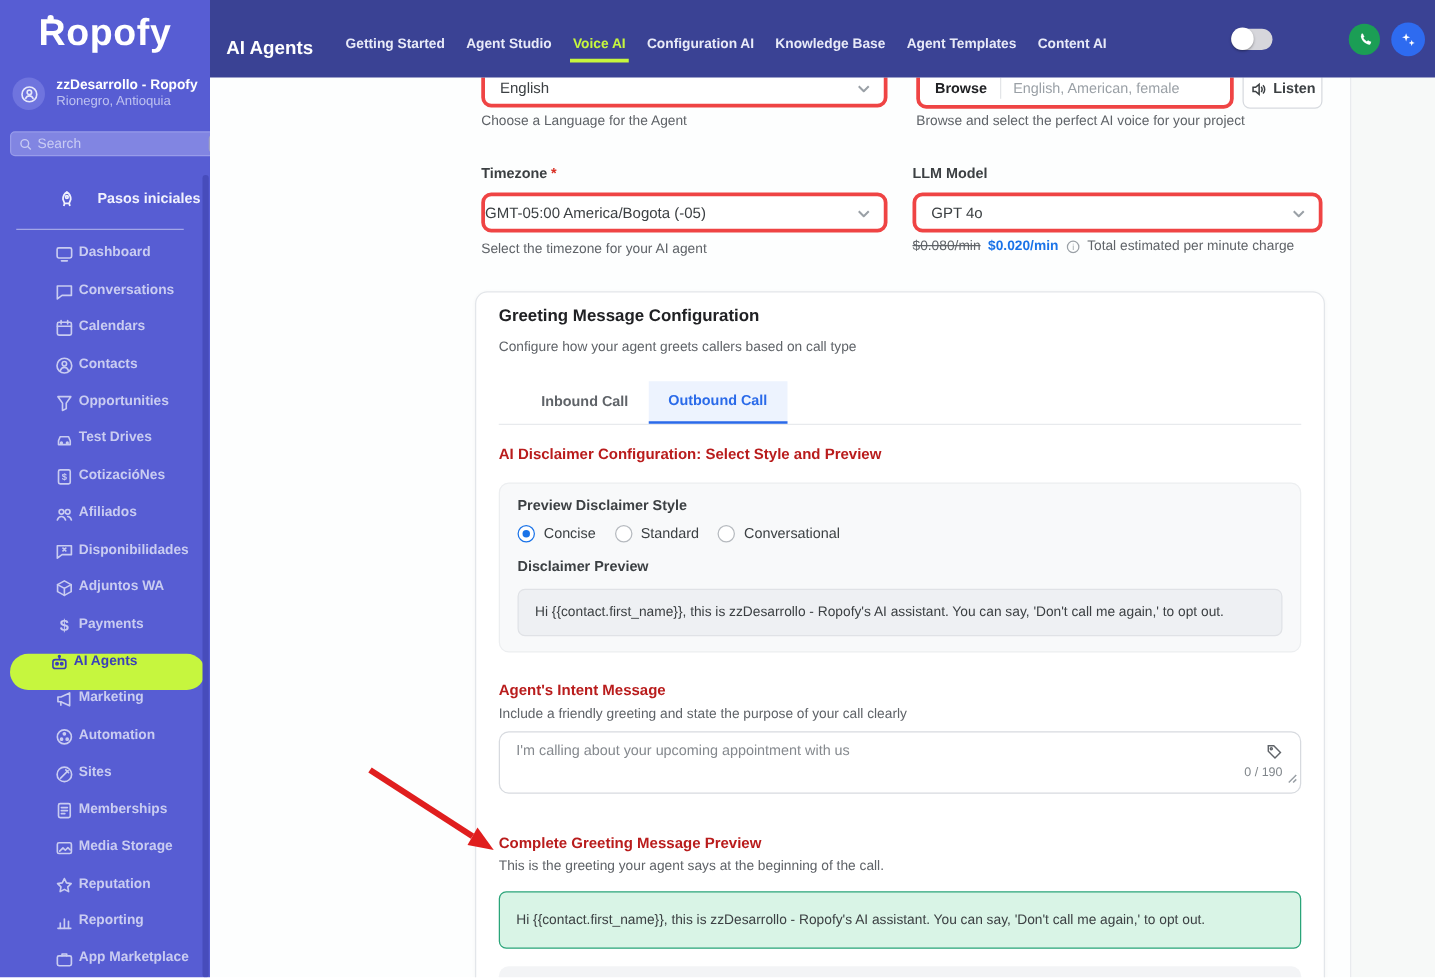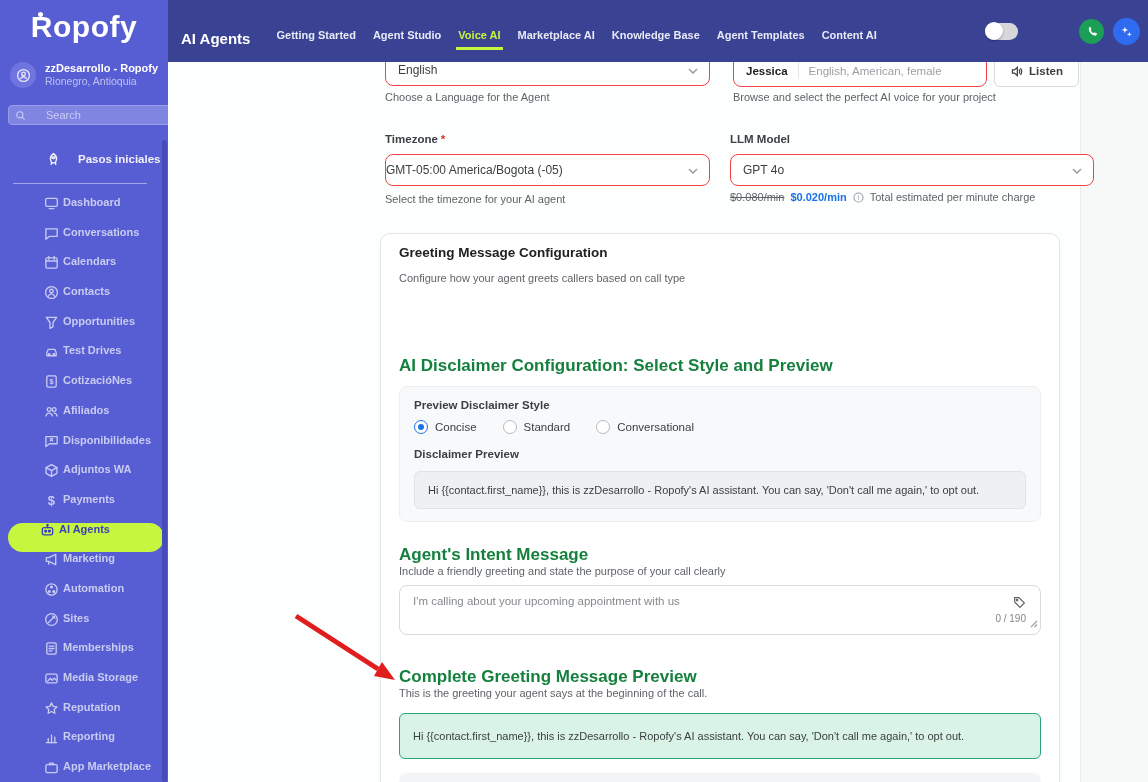--- a/index.html
+++ b/index.html
@@ -11,21 +11,21 @@
   .logo{position:absolute;left:0;top:10px;width:168px;text-align:center;color:#fff;
     font-size:30px;font-weight:800;letter-spacing:.5px;}
   .logo::after{content:"";position:absolute;top:2px;left:38px;width:5px;height:5px;border-radius:50%;background:#fff;}
   .account{position:absolute;left:10px;top:62px;width:150px;display:flex;align-items:center;gap:9px;cursor:pointer;}
   .avatar{width:26px;height:26px;border-radius:50%;background:#6F74DE;display:flex;align-items:center;justify-content:center;flex:0 0 26px;}
   .avatar svg{width:15px;height:15px;stroke:#E6E8FB;fill:none;stroke-width:1.4;}
   .acc-name{color:#fff;font-size:11px;font-weight:700;line-height:13px;white-space:nowrap;}
   .acc-sub{color:#BDC1F0;font-size:10.5px;line-height:13px;white-space:nowrap;}
   .acc-chevrons{margin-left:auto;color:#C3C7F3;font-size:9px;line-height:8px;text-align:center;}
   .searchrow{position:absolute;left:8px;top:105px;width:158px;height:20px;display:flex;gap:6px;}
-  .searchbox{flex:1;background:#8185E2;border:1px solid #989CEA;border-radius:4px;display:flex;align-items:center;padding:0 4px 0 6px;gap:16px;}
+  .searchbox{flex:1;background:#8185E2;border:1px solid #989CEA;border-radius:4px;display:flex;align-items:center;padding:0 4px 0 6px;}
   .searchbox svg{width:11px;height:11px;stroke:#C9CCF4;fill:none;stroke-width:1.6;flex:0 0 11px;}
   .searchbox input{flex:1;min-width:0;background:transparent;border:none;outline:none;color:#EFF0FC;
     font-size:11px;padding:0 4px;font-family:inherit;}
   .searchbox input::placeholder{color:#C9CCF4;}
   .kbd{background:#A3A5C4;color:#2E3252;font-size:9.5px;font-weight:700;border-radius:3px;padding:1.5px 4px;}
   .pasos{position:absolute;left:0;top:146px;width:168px;height:26px;display:flex;align-items:center;gap:17px;
     padding-left:46px;box-sizing:border-box;color:#F0F1FD;font-size:11.5px;font-weight:700;cursor:pointer;}
   .pasos svg{width:15px;height:15px;stroke:#F0F1FD;fill:none;stroke-width:1.5;}
   .sb-divider{position:absolute;left:13px;top:183px;width:134px;height:0;border-top:1px solid rgba(255,255,255,.45);}
   .nav{position:absolute;left:0;top:196px;width:168px;}
@@ -47,21 +47,21 @@
   .toggle{width:33px;height:17px;border-radius:9px;background:#D6D6DB;position:relative;margin-right:52px;cursor:pointer;}
   .toggle .knob{position:absolute;left:0;top:-0.5px;width:18px;height:18px;border-radius:50%;background:#fff;box-shadow:0 1px 2px rgba(0,0,0,.35);}
   .circle-btn{width:25px;height:25px;border-radius:50%;display:flex;align-items:center;justify-content:center;cursor:pointer;}
   .circle-btn.green{background:#1B9E55;}
   .circle-btn.blue{background:#2E6BF0;width:27px;height:27px;}
   .circle-btn svg{width:13px;height:13px;fill:#fff;}
 
   
   .content{position:absolute;left:168px;top:62px;width:980px;height:720px;background:#FDFEFE;overflow:hidden;}
   .v-line{position:absolute;left:912px;top:0;width:68px;height:720px;background:#F7F9F8;border-left:1px solid #E9EBEE;}
-  .field{position:absolute;background:#fff;border:1px solid #ef4444;border-radius:8px;box-sizing:border-box;
+  .field{position:absolute;background:#fff;border:3px solid #ef4444;border-radius:8px;box-sizing:border-box;
     display:flex;align-items:center;font-size:12px;color:#3C4043;cursor:pointer;}
   .field .chev{margin-left:auto;margin-right:11px;}
   .chev svg{width:10px;height:6px;stroke:#9AA0A6;fill:none;stroke-width:1.6;}
   .helper{position:absolute;font-size:11px;color:#5F6368;white-space:nowrap;}
   .flabel{position:absolute;font-size:11.5px;font-weight:600;color:#3C4043;}
   .req{color:#D93025;margin-left:3px;}
   .voice-name{font-size:11.5px;font-weight:600;color:#202124;padding:0 10px 0 12px;border-right:1px solid #E3E5E8;height:17px;display:flex;align-items:center;}
   .voice-desc{font-size:11.5px;color:#9AA0A6;padding-left:10px;white-space:nowrap;overflow:hidden;}
   .listen{position:absolute;background:#fff;border:1px solid #D7DADF;border-radius:6px;box-sizing:border-box;
     display:flex;align-items:center;justify-content:center;gap:6px;font-size:11.5px;font-weight:600;color:#3C4043;cursor:pointer;}
@@ -73,24 +73,24 @@
   .price-note{color:#5F6368;}
 
   
   .card{position:absolute;left:212px;top:171px;width:680px;height:640px;background:#fff;
     border:1px solid #E3E6EA;border-radius:10px;box-shadow:0 1px 3px rgba(60,64,67,.06);box-sizing:border-box;}
   .card h2{position:absolute;left:18px;top:11px;margin:0;font-size:13.5px;font-weight:700;color:#202124;}
   .card .card-sub{position:absolute;left:18px;top:38px;font-size:11px;color:#5F6368;}
   .tabsrow{position:absolute;left:18px;top:71px;right:18px;height:34px;border-bottom:1px solid #E8EAED;display:flex;align-items:stretch;padding-left:18px;}
   .gtab{display:flex;align-items:center;padding:0 16px;font-size:11.5px;font-weight:600;color:#5F6368;cursor:pointer;}
   .gtab.active{color:#2A6AE9;background:#EDF3FE;border-bottom:2px solid #2A6AE9;box-sizing:border-box;}
-  .sec-title{position:absolute;font-size:17px;font-weight:700;color:#15803d;text-align:right;}
+  .sec-title{position:absolute;font-size:12px;font-weight:700;color:#b91c1c;text-align:right;}
   .panel{position:absolute;left:18px;top:152px;right:18px;height:136px;background:#F8F9FA;border:1px solid #ECEEF0;border-radius:8px;box-sizing:border-box;}
   .p-label{position:absolute;left:14px;font-size:11.5px;font-weight:600;color:#3C4043;}
-  .radios{position:absolute;left:14px;top:33px;display:flex;gap:26px;align-items:center;}
+  .radios{position:absolute;left:14px;top:33px;display:flex;gap:15px;align-items:center;}
   .radio{display:flex;align-items:center;gap:7px;font-size:11.5px;color:#3C4043;cursor:pointer;}
   .rdot{width:14px;height:14px;border-radius:50%;border:1.5px solid #B6BABF;background:#fff;box-sizing:border-box;position:relative;}
   .radio.sel .rdot{border:1.5px solid #1A73E8;}
   .radio.sel .rdot::after{content:"";position:absolute;left:2.5px;top:2.5px;width:6px;height:6px;border-radius:50%;background:#1A73E8;}
   .preview-box{position:absolute;left:14px;right:14px;top:84px;height:38px;background:#EEF0F3;border:1px solid #E0E2E6;
     border-radius:6px;display:flex;align-items:center;padding:0 13px;box-sizing:border-box;font-size:11px;color:#3C4043;}
   .sub-note{position:absolute;font-size:11px;color:#5F6368;}
   .ta-wrap{position:absolute;left:18px;top:351px;right:18px;height:50px;border:1px solid #D7DADF;border-radius:8px;box-sizing:border-box;background:#fff;}
   .ta-wrap textarea{position:absolute;left:0;top:0;width:100%;height:100%;border:none;outline:none;resize:none;
     background:transparent;font-family:inherit;font-size:11.5px;color:#3C4043;padding:9px 70px 9px 13px;box-sizing:border-box;}
@@ -298,21 +298,21 @@
     </nav>
     <div class="sb-scroll"></div>
   </aside>
 
   <header class="topnav">
     <div class="tn-title">AI Agents</div>
     <div class="tn-tabs">
       <span class="tn-tab">Getting Started</span>
       <span class="tn-tab">Agent Studio</span>
       <span class="tn-tab active">Voice AI</span>
-      <span class="tn-tab">Marketplace AI</span>
+      <span class="tn-tab">Configuration AI</span>
       <span class="tn-tab">Knowledge Base</span>
       <span class="tn-tab">Agent Templates</span>
       <span class="tn-tab">Content AI</span>
     </div>
     <div class="tn-right">
       <div class="toggle">
           <span class="knob"></span>
         </div>
       <div class="circle-btn green">
         <svg viewBox="0 0 16 16">
@@ -332,45 +332,45 @@
 
     <div class="field" style="left:217px;top:-9px;width:325px;height:33px;padding-left:12px;">
       <span>English</span>
       <span class="chev"><svg viewBox="0 0 10 6">
             <path d="M1 1l4 4 4-4"></path>
           </svg></span>
     </div>
     <div class="helper" style="left:217px;top:29px;">Choose a Language for the Agent</div>
 
     <div class="field" style="left:565px;top:-8px;width:254px;height:33px;padding-left:0;">
-      <span class="voice-name">Jessica</span>
+      <span class="voice-name">Browse</span>
       <span class="voice-desc">English, American, female</span>
     </div>
-    <div class="listen" style="left:826px;top:-7px;width:85px;height:32px;">
+    <div class="listen" style="left:826px;top:-7px;width:64px;height:32px;">
       <svg viewBox="0 0 16 16">
           <path d="M3 6v4h2.5L9 13V3L5.5 6z"></path>
           <path d="M11 5.5c1.3 1.3 1.3 3.7 0 5M12.8 4c2.2 2.2 2.2 5.8 0 8"></path>
         </svg>
       <span>Listen</span>
     </div>
     <div class="helper" style="left:565px;top:29px;">Browse and select the perfect AI voice for your project</div>
 
     <div class="flabel" style="left:217px;top:71px;">
       <span>Timezone</span><span class="req">*</span>
     </div>
     <div class="field" style="left:217px;top:92px;width:325px;height:32px;">
       <span>GMT-05:00 America/Bogota (-05)</span>
       <span class="chev"><svg viewBox="0 0 10 6">
             <path d="M1 1l4 4 4-4"></path>
           </svg></span>
     </div>
     <div class="helper" style="left:217px;top:131px;">Select the timezone for your AI agent</div>
 
     <div class="flabel" style="left:562px;top:71px;">LLM Model</div>
-    <div class="field" style="left:562px;top:92px;width:364px;height:32px;padding-left:12px;">
+    <div class="field" style="left:562px;top:92px;width:328px;height:32px;padding-left:12px;">
       <span>GPT 4o</span>
       <span class="chev"><svg viewBox="0 0 10 6">
             <path d="M1 1l4 4 4-4"></path>
           </svg></span>
     </div>
     <div class="price-row" style="left:562px;top:129px;">
       <span class="price-old">$0.080/min</span>
       <span class="price-new">$0.020/min</span>
       <span class="info-ic">
         <svg viewBox="0 0 12 12">
@@ -378,20 +378,24 @@
             <text x="6" y="8.6" font-size="7.5" text-anchor="middle" fill="#9AA0A6">i</text>
           </svg>
       </span>
       <span class="price-note">Total estimated per minute charge</span>
     </div>
 
     <section class="card">
       <h2>Greeting Message Configuration</h2>
       <div class="card-sub">Configure how your agent greets callers based on call type</div>
 
+      <div class="tabsrow">
+        <div class="gtab">Inbound Call</div>
+        <div class="gtab active">Outbound Call</div>
+      </div>
 
       <div class="sec-title" style="left:18px;top:122px;">AI Disclaimer Configuration: Select Style and Preview</div>
 
       <div class="panel">
         <div class="p-label" style="top:12px;">Preview Disclaimer Style</div>
         <div class="radios">
           <label class="radio sel">
             <span class="rdot"></span>
             <span>Concise</span>
           </label>

